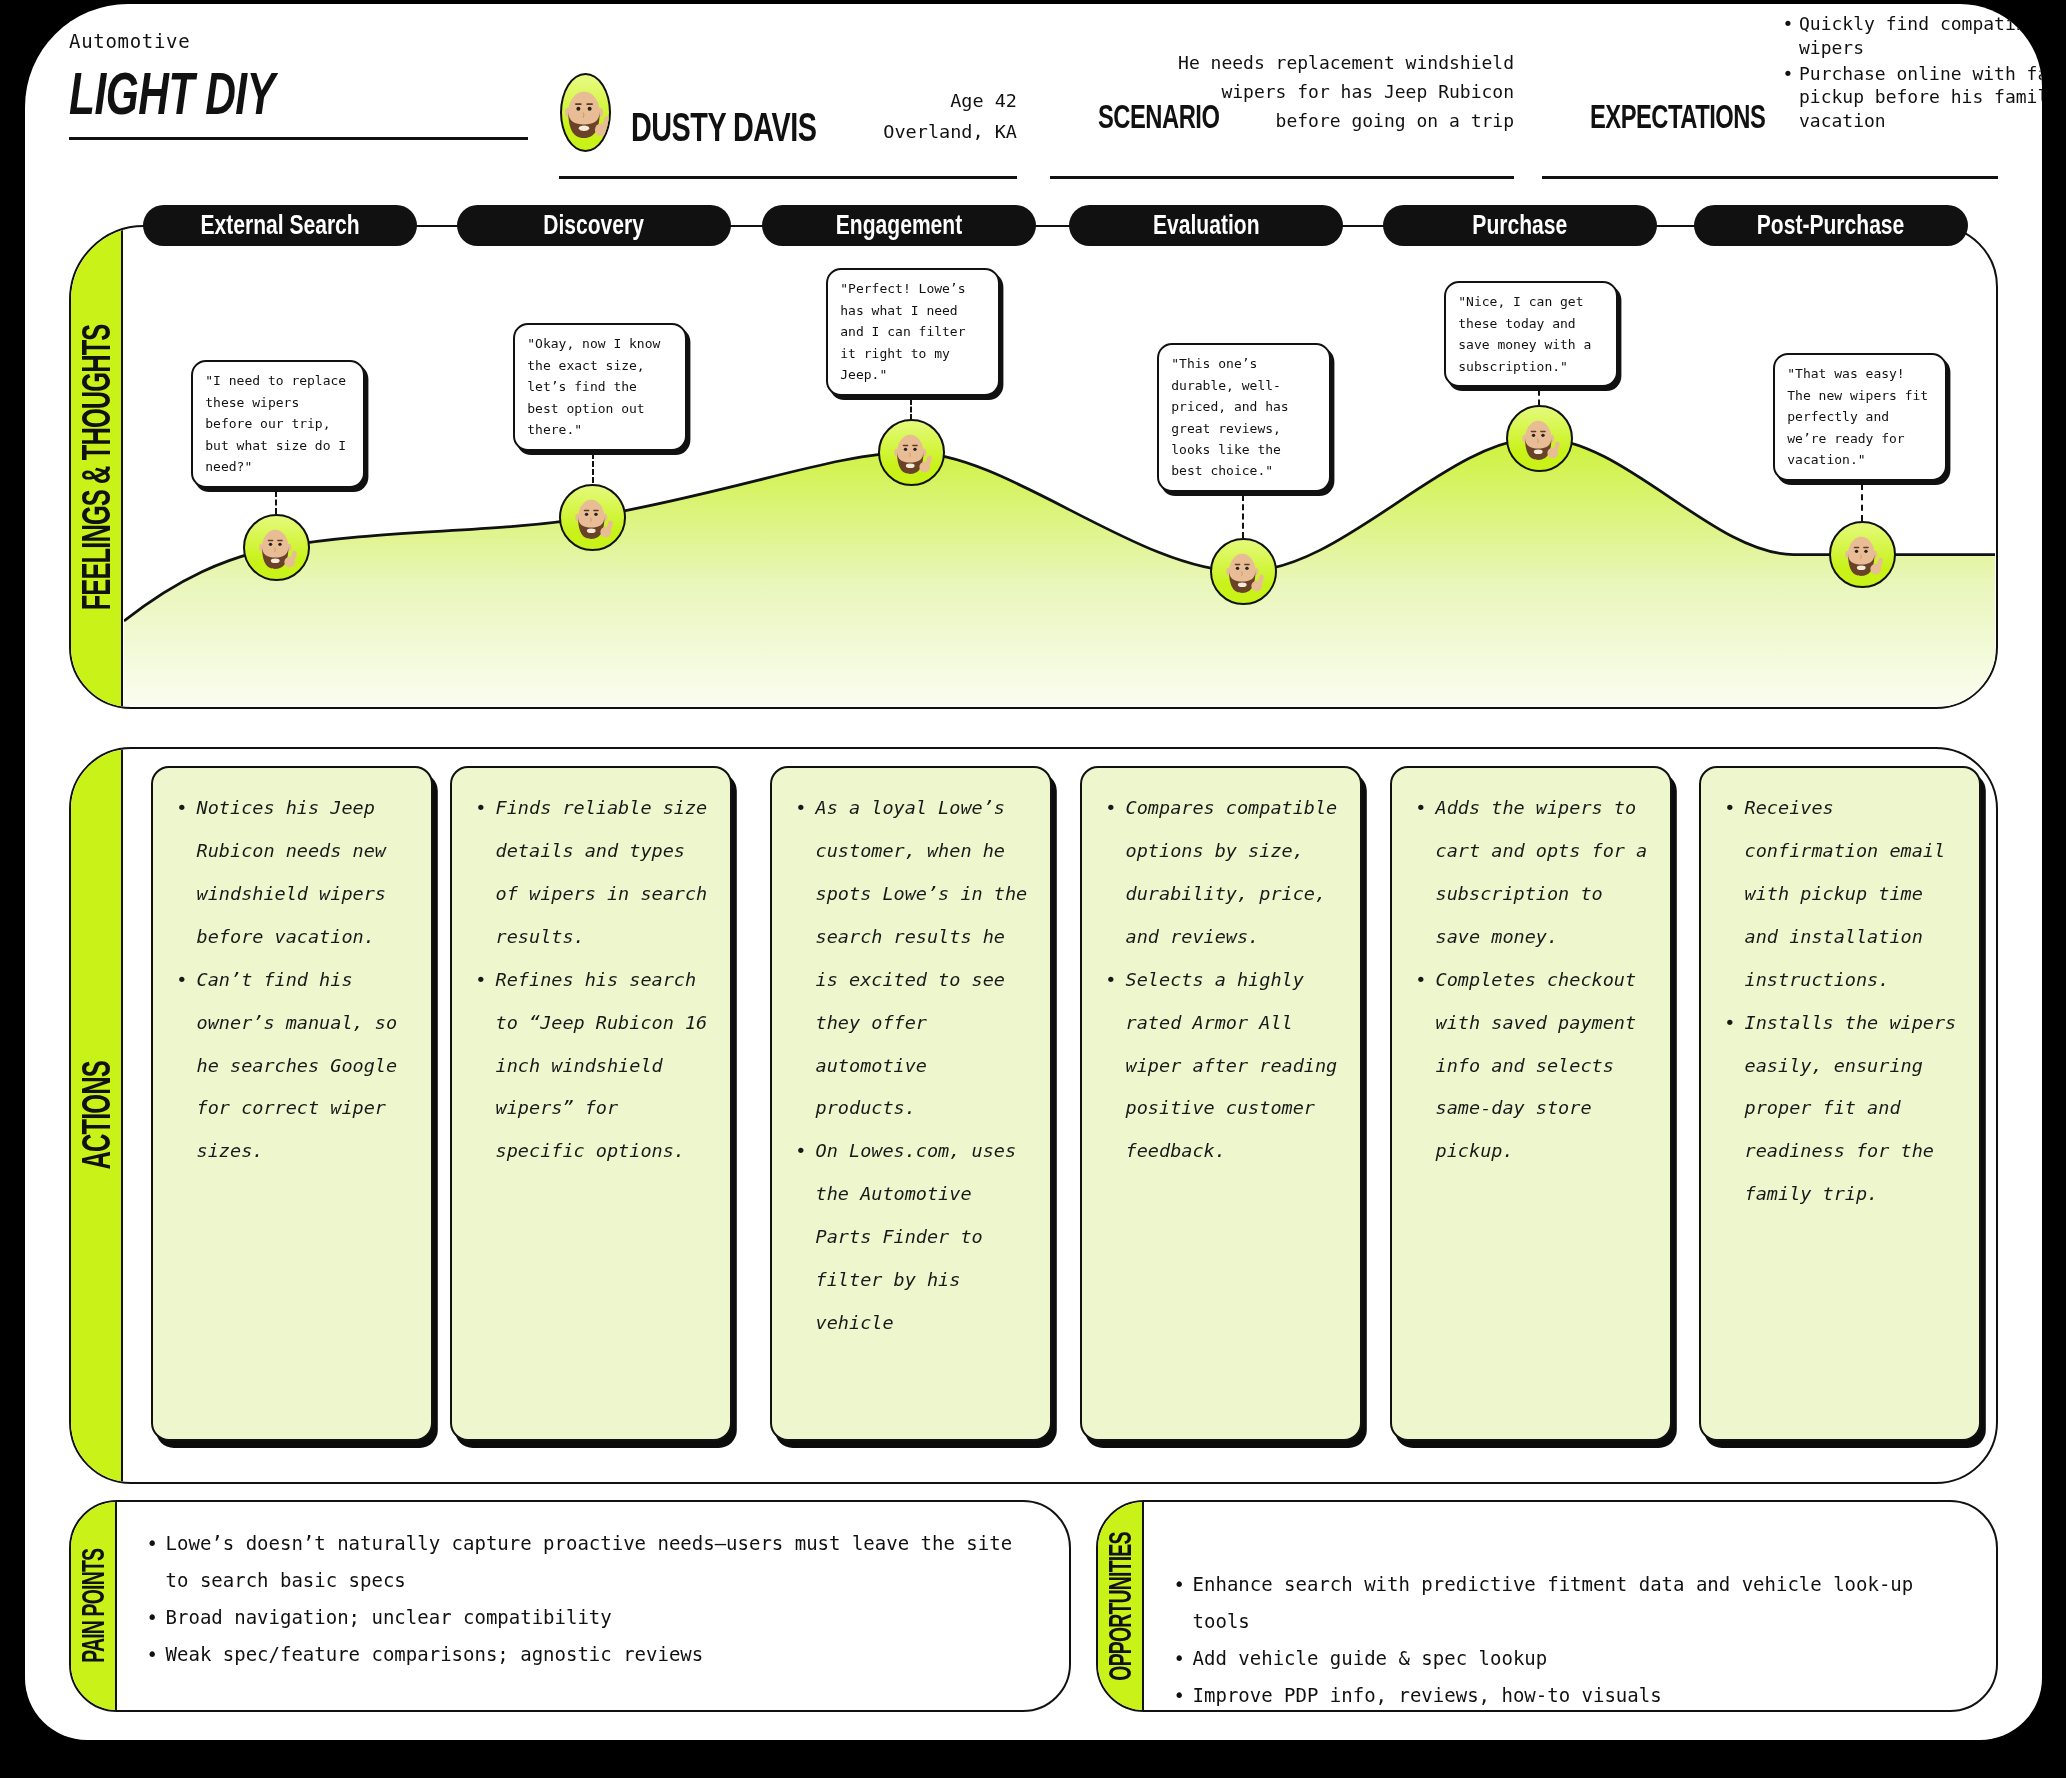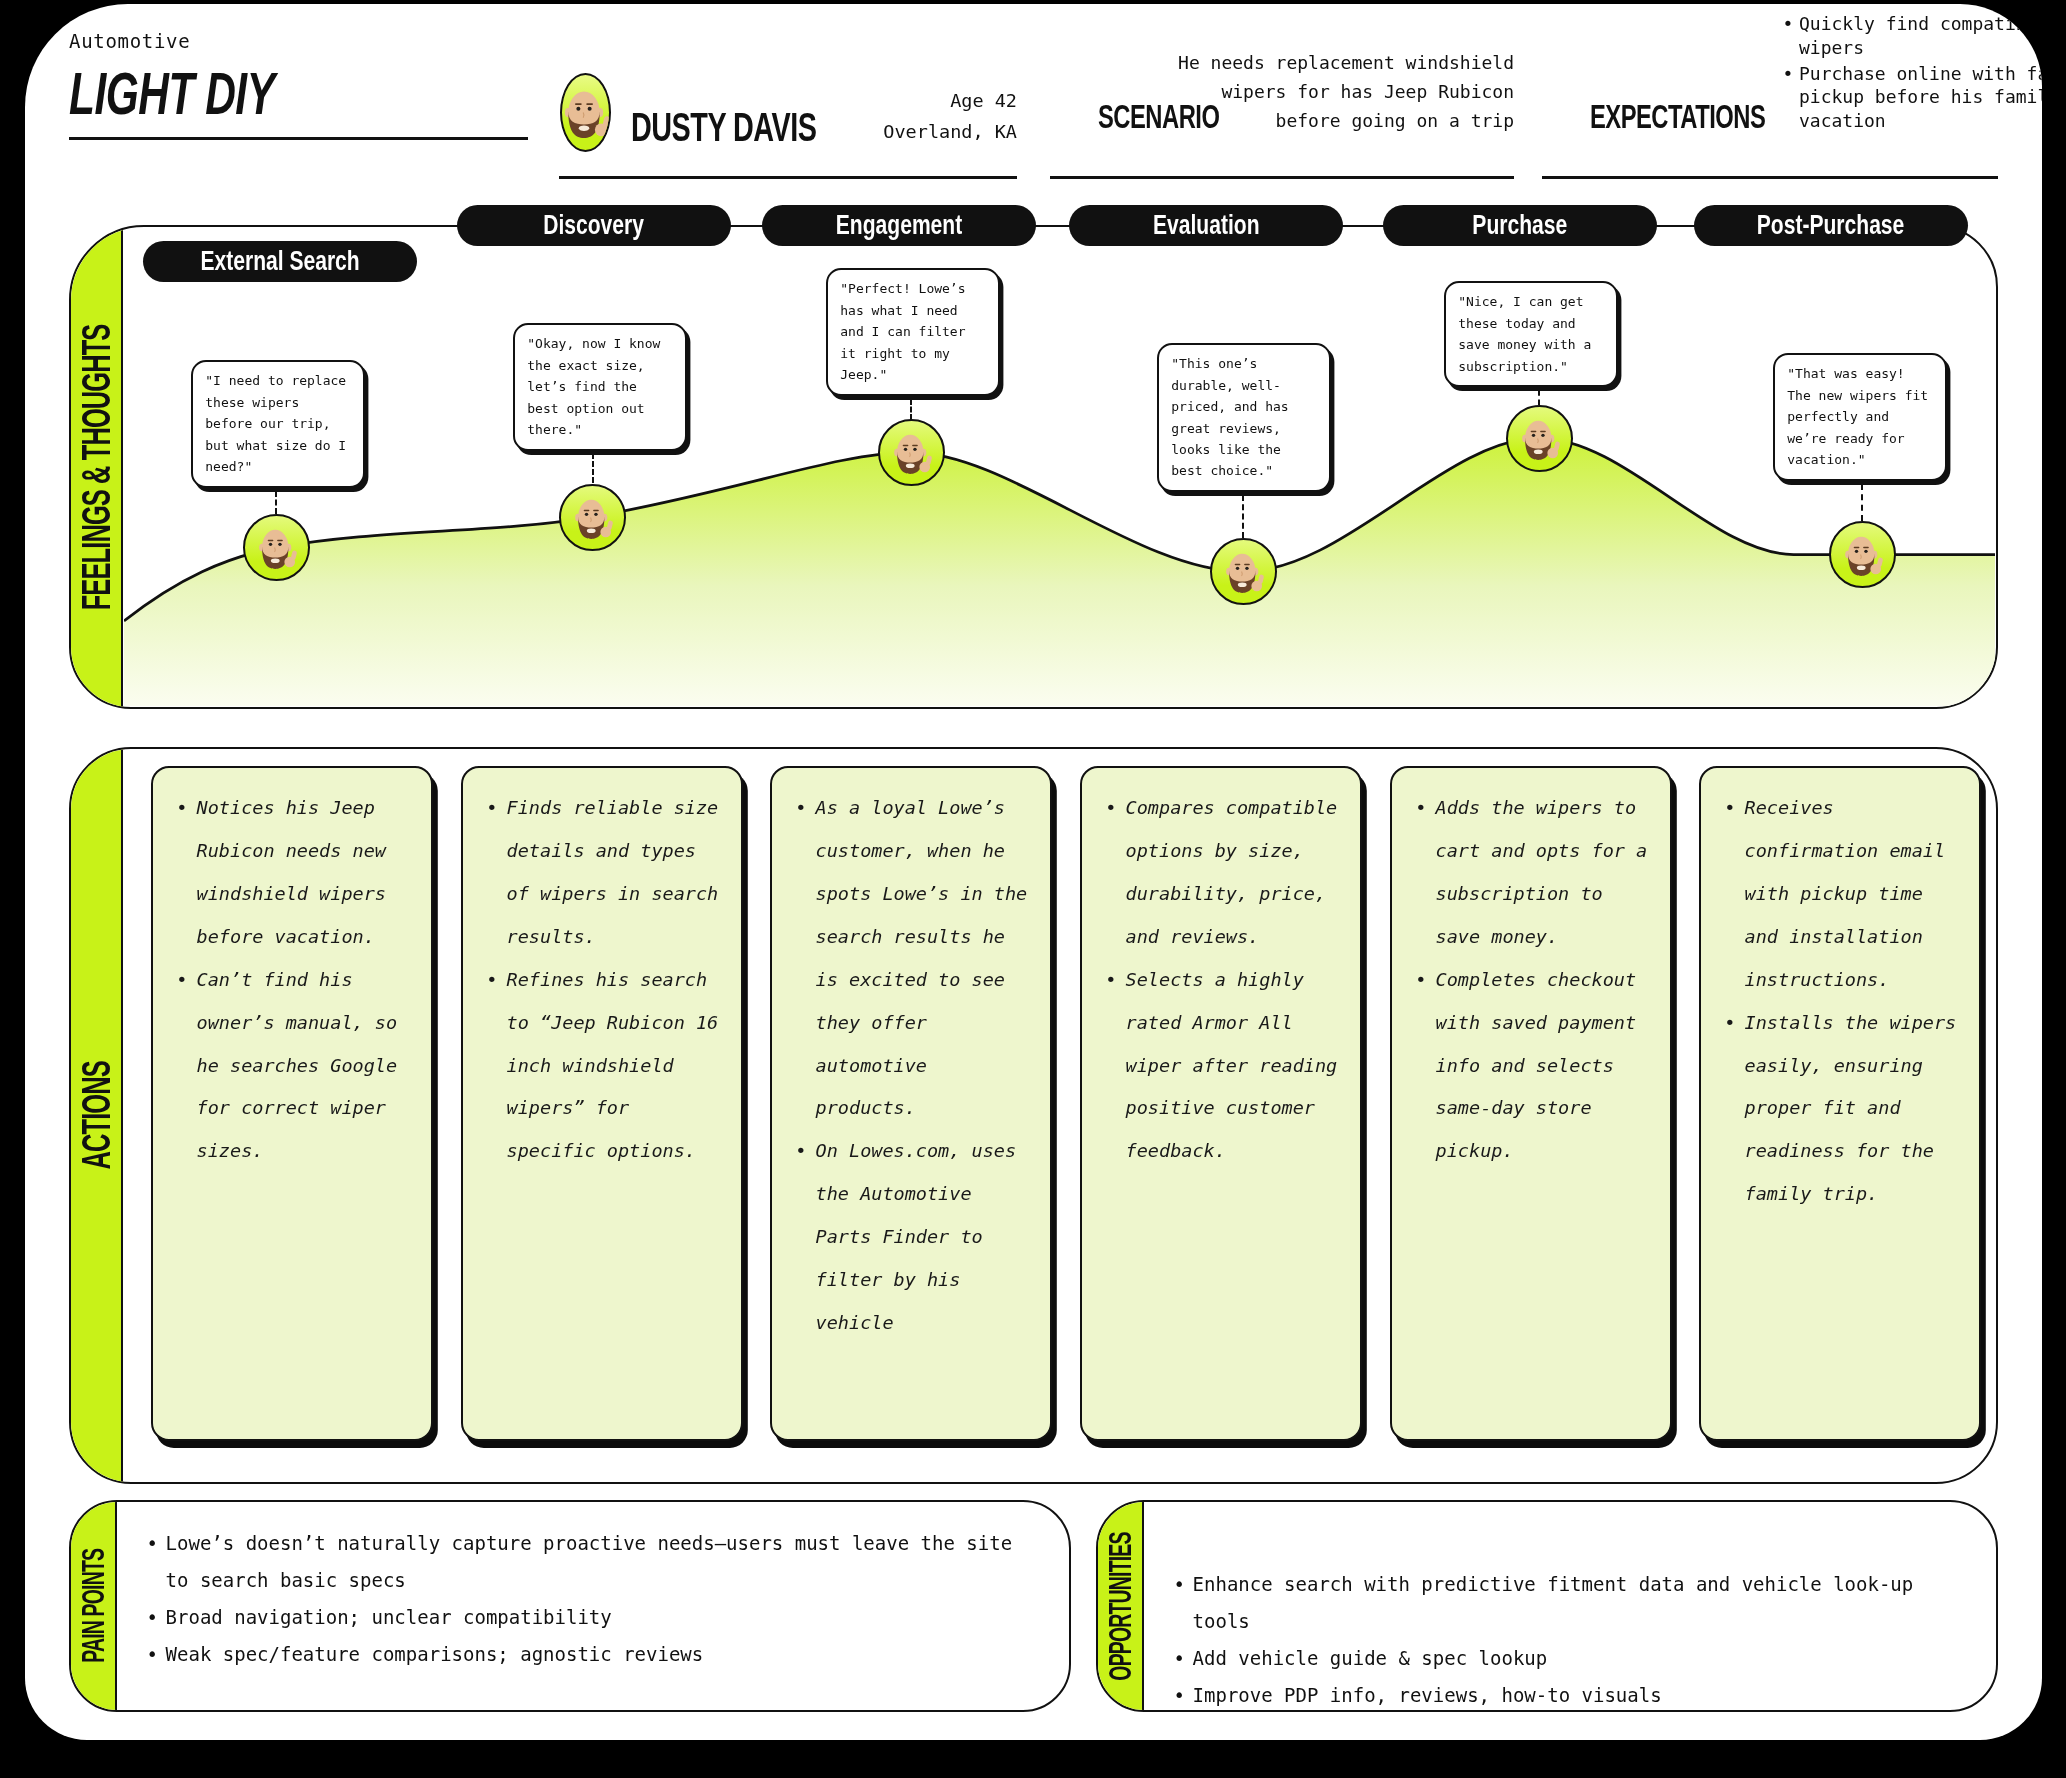--- a/index.html
+++ b/index.html
@@ -117,21 +117,21 @@
   <div class="abs scenario-text">He needs replacement windshield wipers for has Jeep Rubicon before going on a trip</div>
   <div class="abs rule" style="left:1025px;top:172px;width:464px;"></div>
 
   <div class="abs h-label" style="left:1517px;top:96px;"><span class="cond">EXPECTATIONS</span></div>
   <ul class="abs expectations-list">
     <li>Quickly find compatible wipers</li>
     <li>Purchase online with fast pickup before his family vacation</li>
   </ul>
   <div class="abs rule" style="left:1517px;top:172px;width:456px;"></div>
 
-  <div class="stage-pill" style="left:118px;margin-top:36px;">
+  <div class="stage-pill" style="left:118px;">
       <span>External Search</span>
     </div>
   <div class="stage-pill" style="left:432px;">
       <span>Discovery</span>
     </div>
   <div class="stage-pill" style="left:737px;">
       <span>Engagement</span>
     </div>
   <div class="stage-pill" style="left:1044px;">
       <span>Evaluation</span>
@@ -210,21 +210,21 @@
   <div class="panel" id="panel-actions">
     <div class="side-bar">
       <span class="v-label">ACTIONS</span>
     </div>
     <div class="card" style="left:80px;">
       <ul>
         <li>Notices his Jeep Rubicon needs new windshield wipers before vacation.</li>
         <li>Can’t find his owner’s manual, so he searches Google for correct wiper sizes.</li>
       </ul>
     </div>
-    <div class="card" style="left:390px;">
+    <div class="card" style="left:379px;">
       <ul>
         <li>Finds reliable size details and types of wipers in search results.</li>
         <li>Refines his search to “Jeep Rubicon 16 inch windshield wipers” for specific options.</li>
       </ul>
     </div>
     <div class="card" style="left:699px;">
       <ul>
         <li>As a loyal Lowe’s customer, when he spots Lowe’s in the search results he is excited to see they offer automotive products.</li>
         <li>On Lowes.com, uses the Automotive Parts Finder to filter by his vehicle</li>
       </ul>

